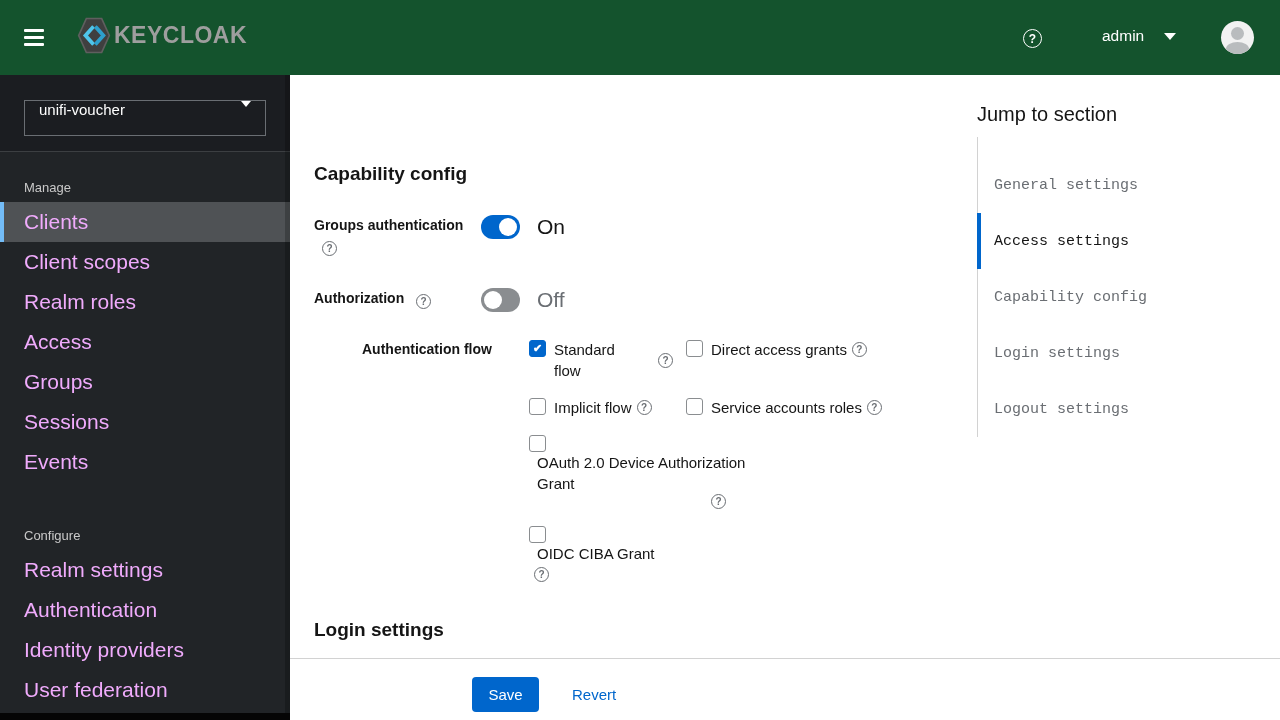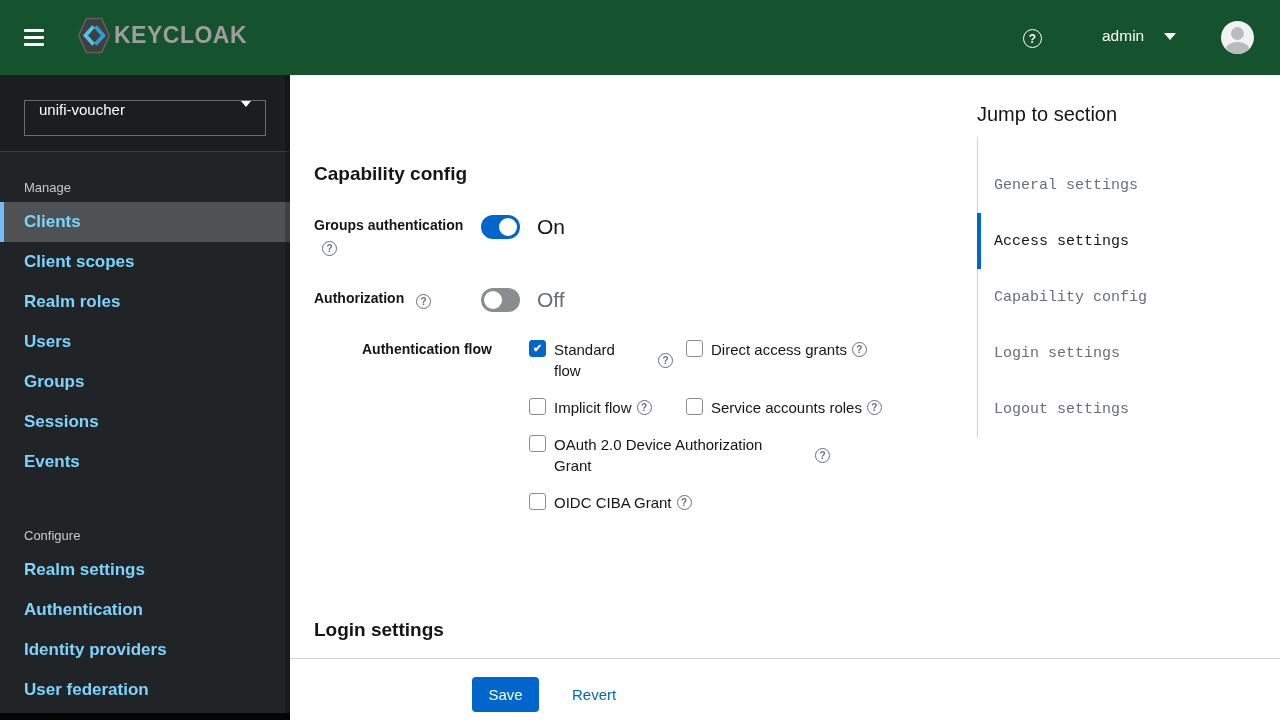--- a/index.html
+++ b/index.html
@@ -29,22 +29,22 @@
 
   
   .sidebar { position:absolute; left:0; top:75px; width:290px; height:645px; background:#212427; }
   .realm-area { height:77px; background:#1b1d21; border-bottom:1px solid #3c3f42; }
   .realm-select { position:absolute; left:24px; top:25px; width:242px; height:36px;
     border:1px solid #6a6e73; display:flex; align-items:flex-start; padding:0 14px; cursor:pointer; }
   .realm-select .realm-name { color:#fff; font-size:15px; flex:1; }
   .realm-select .caret { margin-left:0; border-left-width:5.5px; border-right-width:5.5px; border-top-width:6.5px; }
   .nav { padding-top:22px; }
   .nav-section-label { padding:6px 24px 7px; font-size:13px; color:#c9c9c9; }
-  .nav-item { height:40px; display:flex; align-items:center; padding-left:24px; font-size:17px;
-    color:#7dd3fc; cursor:pointer; position:relative;font-weight:bold; }
+  .nav-item { height:40px; display:flex; align-items:center; padding-left:24px; font-size:21px;
+    color:#f0abfc; cursor:pointer; position:relative; }
   .nav-item.selected { background:#4f5255; }
   .nav-item.selected::before { content:''; position:absolute; left:0; top:0; width:4px; height:100%; background:#73bcf7; }
   .nav-section + .nav-section { margin-top:40px; }
   .sidebar-scrollbar { position:absolute; right:0; top:0; width:5px; height:100%; background:rgba(0,0,0,0.22); }
   .sidebar-bottom-strip { position:absolute; left:0; bottom:0; width:100%; height:7px; background:#050505; }
 
   
   .content { position:absolute; left:290px; top:75px; width:990px; height:645px; background:#fff; }
   .section-title { position:absolute; left:24px; font-size:19px; font-weight:700; color:#151515; }
   #capability-title { top:88px; }
@@ -68,21 +68,21 @@
   .toggle.off { background:#8a8d90; }
   .toggle .knob { position:absolute; top:3px; width:18px; height:18px; border-radius:50%; background:#fff; }
   .toggle.on .knob { right:3px; }
   .toggle.off .knob { left:3px; }
   .toggle-state { margin-left:17px; font-size:21px; }
   .state-on { color:#151515; }
   .state-off { color:#6a6e73; }
 
   .options-grid { display:grid; grid-template-columns:157px auto; justify-content:start; row-gap:16px; }
   .opt { display:flex; align-items:flex-start; }
-  .opt-row { grid-column:1 / -1; }
+  .opt-row { grid-column:1 / -1;flex-direction:column; }
   .checkbox { width:17px; height:17px; border-radius:3px; flex:none; margin-top:1px; cursor:pointer;
     border:1px solid #8a8d90; background:#fff; display:flex; align-items:center; justify-content:center; }
   .checkbox.checked { background:#0066cc; border-color:#0066cc; color:#fff; font-size:11px; font-weight:700; }
   .opt-label { margin-left:8px; font-size:15px; line-height:21px; color:#151515; cursor:pointer; }
   .opt .help-icon { margin-left:5px; margin-top:3px; }
   .opt-std .opt-label { width:72px; }
   .opt-std .help-icon { margin-left:auto; margin-right:13px; align-self:center; margin-top:0; }
   .opt-oauth .opt-label { max-width:235px; }
   .opt-oauth .help-icon { margin-left:26px; align-self:center; margin-top:0; }
 
@@ -137,21 +137,21 @@
       <span class="realm-name">unifi-voucher</span>
       <span class="caret"></span>
     </div>
   </div>
   <div class="nav">
       <div class="nav-section">
         <div class="nav-section-label">Manage</div>
         <div class="nav-item selected">Clients</div>
         <div class="nav-item">Client scopes</div>
         <div class="nav-item">Realm roles</div>
-        <div class="nav-item">Users</div>
+        <div class="nav-item">Access</div>
         <div class="nav-item">Groups</div>
         <div class="nav-item">Sessions</div>
         <div class="nav-item">Events</div>
       </div>
       <div class="nav-section">
         <div class="nav-section-label">Configure</div>
         <div class="nav-item">Realm settings</div>
         <div class="nav-item">Authentication</div>
         <div class="nav-item">Identity providers</div>
         <div class="nav-item">User federation</div>

